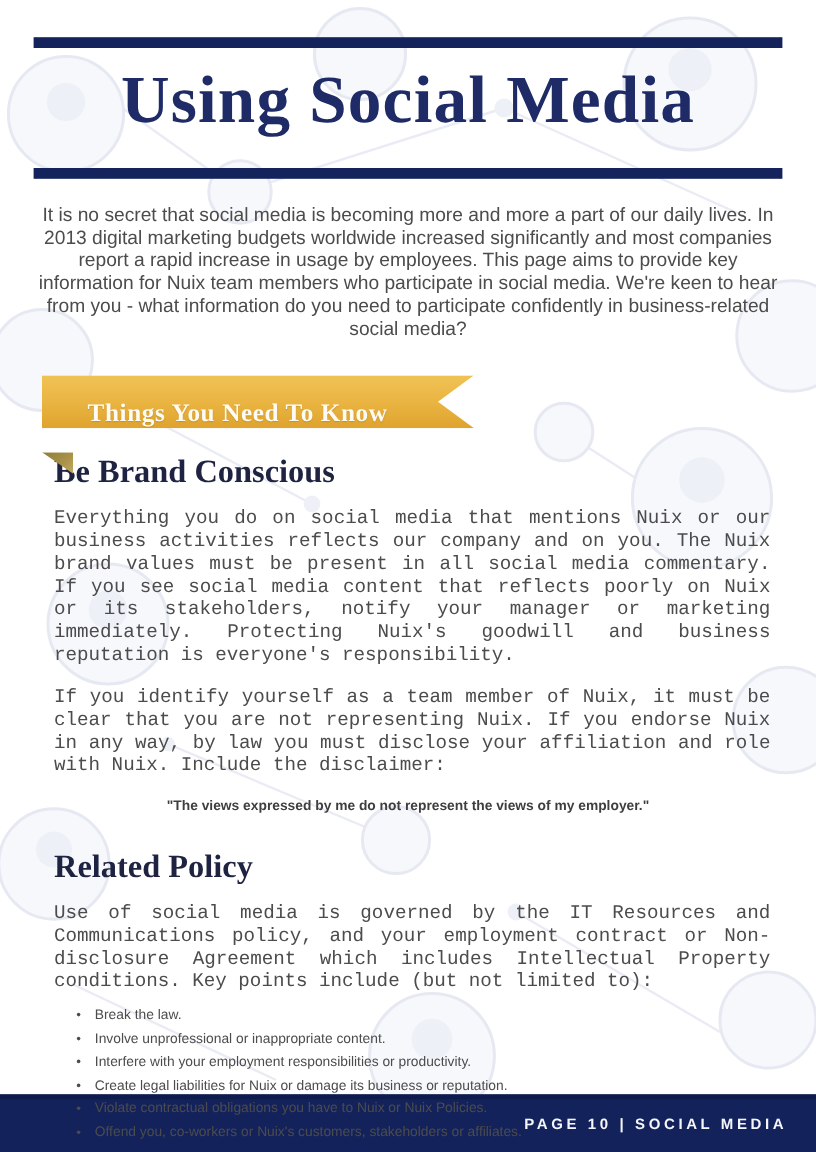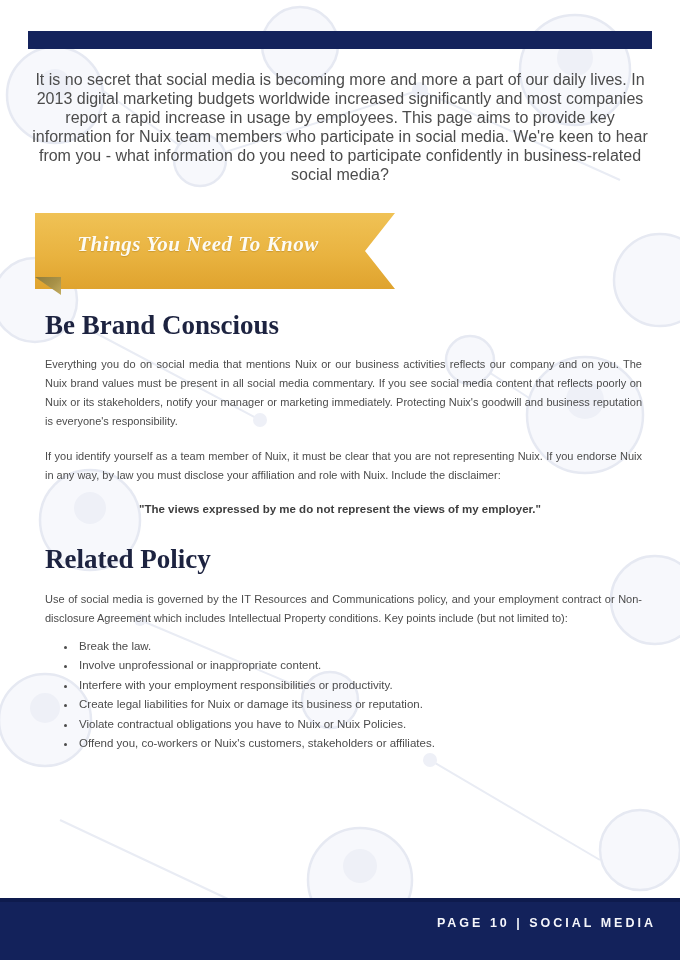--- a/index.html
+++ b/index.html
@@ -39,21 +39,21 @@
     margin:21px 27px 0 27px;
     text-align:center;
     font-size:16px;
     line-height:19px;
     color:#4c4c4c;
   }
 
   .ribbon-wrap{
     position:relative;
     margin:29px 0 0 35px;
-    width:360px;height:76px;font-style:italic;
+    width:360px;height:44px;
   }
   .ribbon{
     position:absolute;inset:0;
     background:linear-gradient(180deg,#f0c255 0%,#e9b340 55%,#dfa32e 100%);
     clip-path:polygon(0 0,100% 0,calc(100% - 30px) 50%,100% 100%,0 100%);
   }
   .ribbon-label{
     position:absolute;inset:0;
     padding-right:34px;
     font-family:"Liberation Serif","DejaVu Serif",serif;
@@ -80,24 +80,25 @@
     color:#1d2340;
     margin:16px 0 6px 45px;
     line-height:1.05;
   }
   .s-brand h2{margin-top:22px;}
   .s-transparency h2{margin-top:15px;}
   .s-policy h2{margin-top:26px;}
 
   p.body-text{
     margin:16px 38px 0 45px;
-    font-size:11px;
+    font-size:16px;
     line-height:19px;
     color:#4c4c4c;
     text-align:justify;
+    font-family:Liberation Mono, monospace;
   }
   p.disclaimer{
     margin:15px 40px 0 40px;
     text-align:center;
     font-size:11.5px;
     font-weight:bold;
     color:#3e3e3e;
     line-height:19px;
   }
   p.spaced{margin-top:15px;}
@@ -109,21 +110,21 @@
     width:455px;
     font-size:11.5px;
     line-height:19.5px;
     color:#4c4c4c;
   }
   ul.policy-bullets li{margin:0;padding-left:2px;}
 
   .footer-bar{
     position:absolute;
     left:0;right:0;bottom:0;
-    height:62px;
+    height:48px;
     background:#13225b;
     border-top:4px solid #0e1b4d;
     box-sizing:border-box;
   }
   .footer-text{
     position:absolute;
     right:24px;top:0;bottom:0;
     line-height:42px;
     color:#f5f6fb;
     font-size:12.5px;
@@ -173,20 +174,21 @@
       <circle cx="420" cy="90" r="8"></circle>
       <circle cx="260" cy="420" r="7"></circle>
       <circle cx="430" cy="760" r="7"></circle>
       <circle cx="140" cy="620" r="6"></circle>
     </g>
   </svg>
 
   <div class="content">
 
     <div class="rule top"></div>
+    <h1 class="page-title">Using Social Media</h1>
     <div class="rule"></div>
 
     <p class="intro">It is no secret that social media is becoming more and more a part of our daily lives. In 2013 digital marketing budgets worldwide increased significantly and most companies report a rapid increase in usage by employees. This page aims to provide key information for Nuix team members who participate in social media. We're keen to hear from you - what information do you need to participate confidently in business-related social media?</p>
 
     <div class="ribbon-wrap">
       <div class="ribbon"></div>
       <div class="ribbon-fold"></div>
       <div class="ribbon-label">Things You Need To Know</div>
     </div>
 

